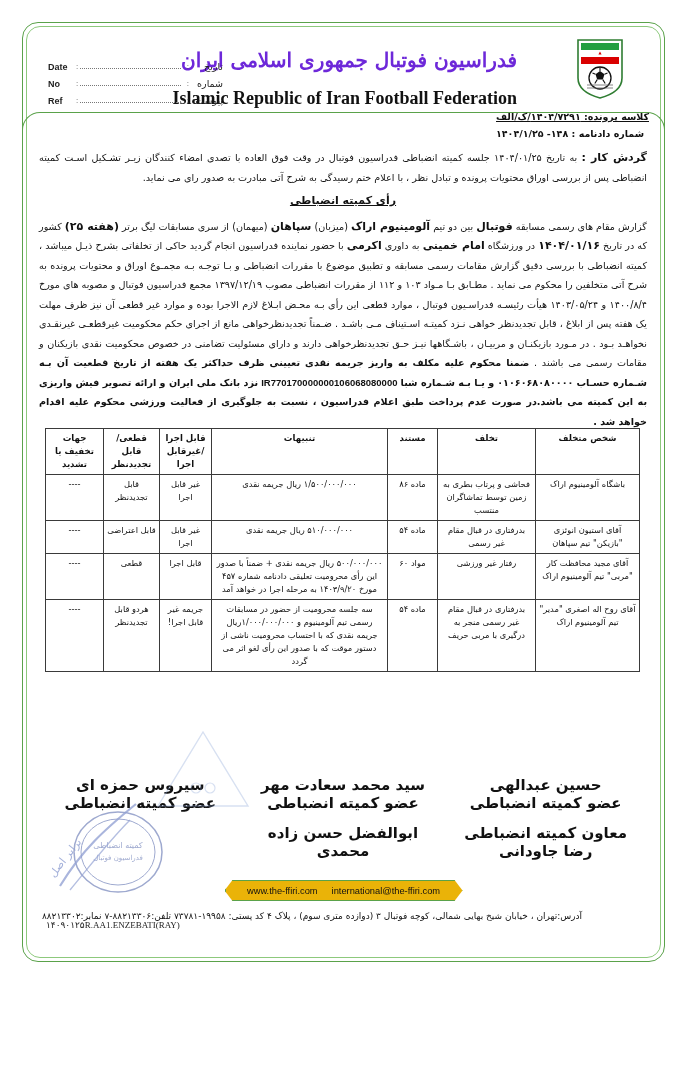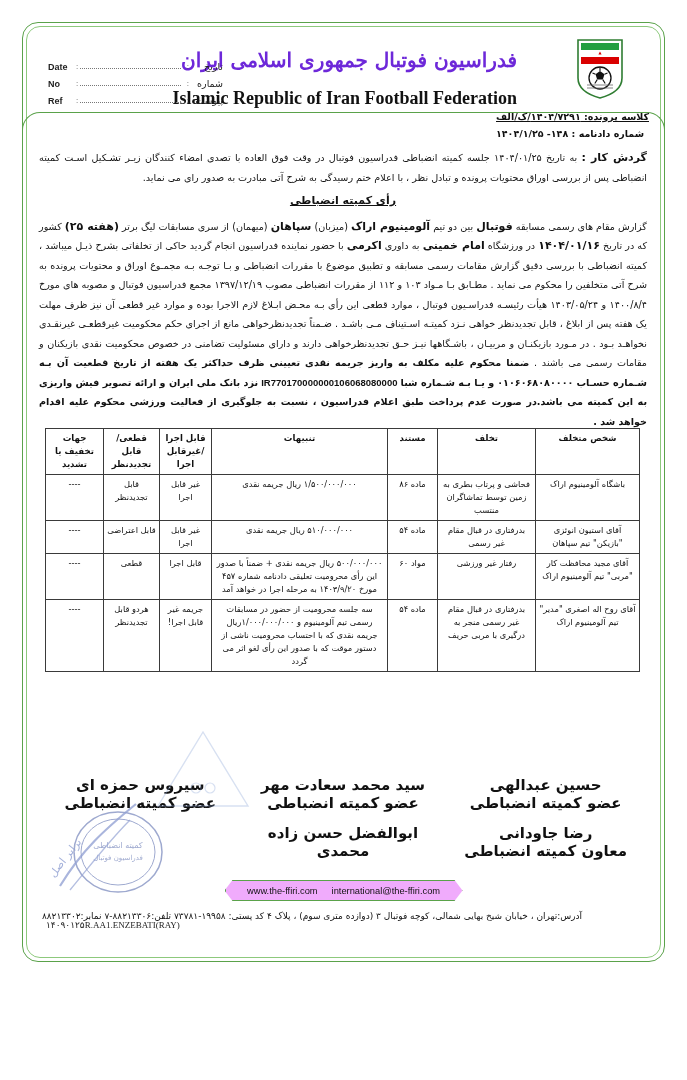--- a/index.html
+++ b/index.html
@@ -198,21 +198,21 @@
   }
   
   .web-badge {
     position: absolute;
     left: 50%;
     transform: translateX(-50%);
     top: 880px;
     width: 238px;
     height: 21px;
     border: 1.4px solid #5aa24a;
-    background: #f0abfc;
+    background: #eab308;
     display: flex;
     align-items: center;
     justify-content: center;
     gap: 14px;
     direction: ltr;
     font-size: 9.3px;
     color: #111;
     clip-path: polygon(8px 0, calc(100% - 8px) 0, 100% 50%, calc(100% - 8px) 100%, 8px 100%, 0 50%);
     font-family: "Liberation Sans", sans-serif;
   }
@@ -393,22 +393,22 @@
         <div>سید محمد سعادت مهر</div>
         <div>عضو کمیته انضباطی</div>
       </div>
       <div class="sig-cell">
         <div>سیروس حمزه ای</div>
         <div>عضو کمیته انضباطی</div>
       </div>
     </div>
     <div class="sig-row2">
       <div class="sig-cell">
+        <div>معاون کمیته انضباطی</div>
         <div>رضا جاودانی</div>
-        <div>معاون کمیته انضباطی</div>
       </div>
       <div class="sig-cell">
         <div>ابوالفضل حسن زاده محمدی</div>
       </div>
       <div class="spacer"></div>
     </div>
   </div>
 
   <svg class="stamp-tri" viewBox="0 0 110 86">
     <path d="M55 6 L100 80 L10 80 Z" fill="none" stroke="#8fa8d8" stroke-width="1.4"></path>

